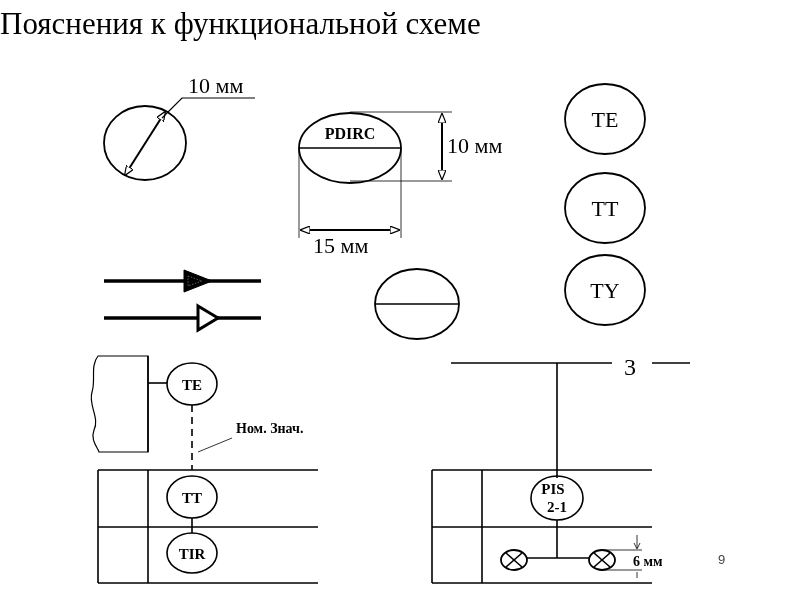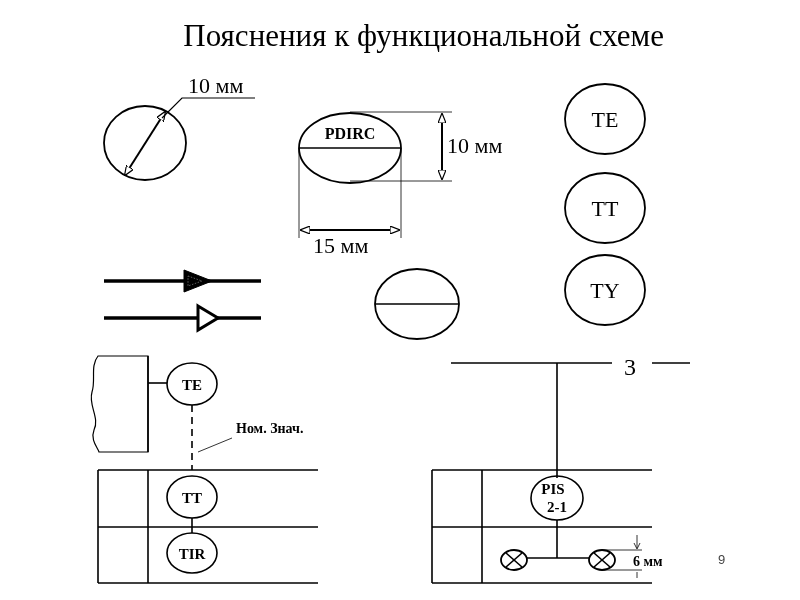--- a/index.html
+++ b/index.html
@@ -1,17 +1,17 @@
 <!DOCTYPE html>
 <html><head>
 <meta charset="utf-8">
 <style>
   html, body { margin:0; padding:0; background:#fff; }
   body { width:800px; height:600px; position:relative; overflow:hidden; font-family:"Liberation Serif", serif; color:#000; }
-  .title { position:absolute; left:0; top:6px; width:664px; text-align:right; font-size:31px; font-family:"Liberation Serif", serif;margin-top:12px; }
+  .title { position:absolute; left:0; top:6px; width:664px; text-align:left; font-size:31px; font-family:"Liberation Serif", serif; }
   svg { position:absolute; left:0; top:0; }
   .lbl { font-family:"Liberation Serif", serif; fill:#000; }
   .bold { font-weight:bold; }
   .page-num { position:absolute; left:718px; top:552px; font-size:13px; font-family:"Liberation Sans", sans-serif; color:#444; }
 </style>
 </head>
 <body>
 
 <div class="title">Пояснения к функциональной схеме</div>
 

